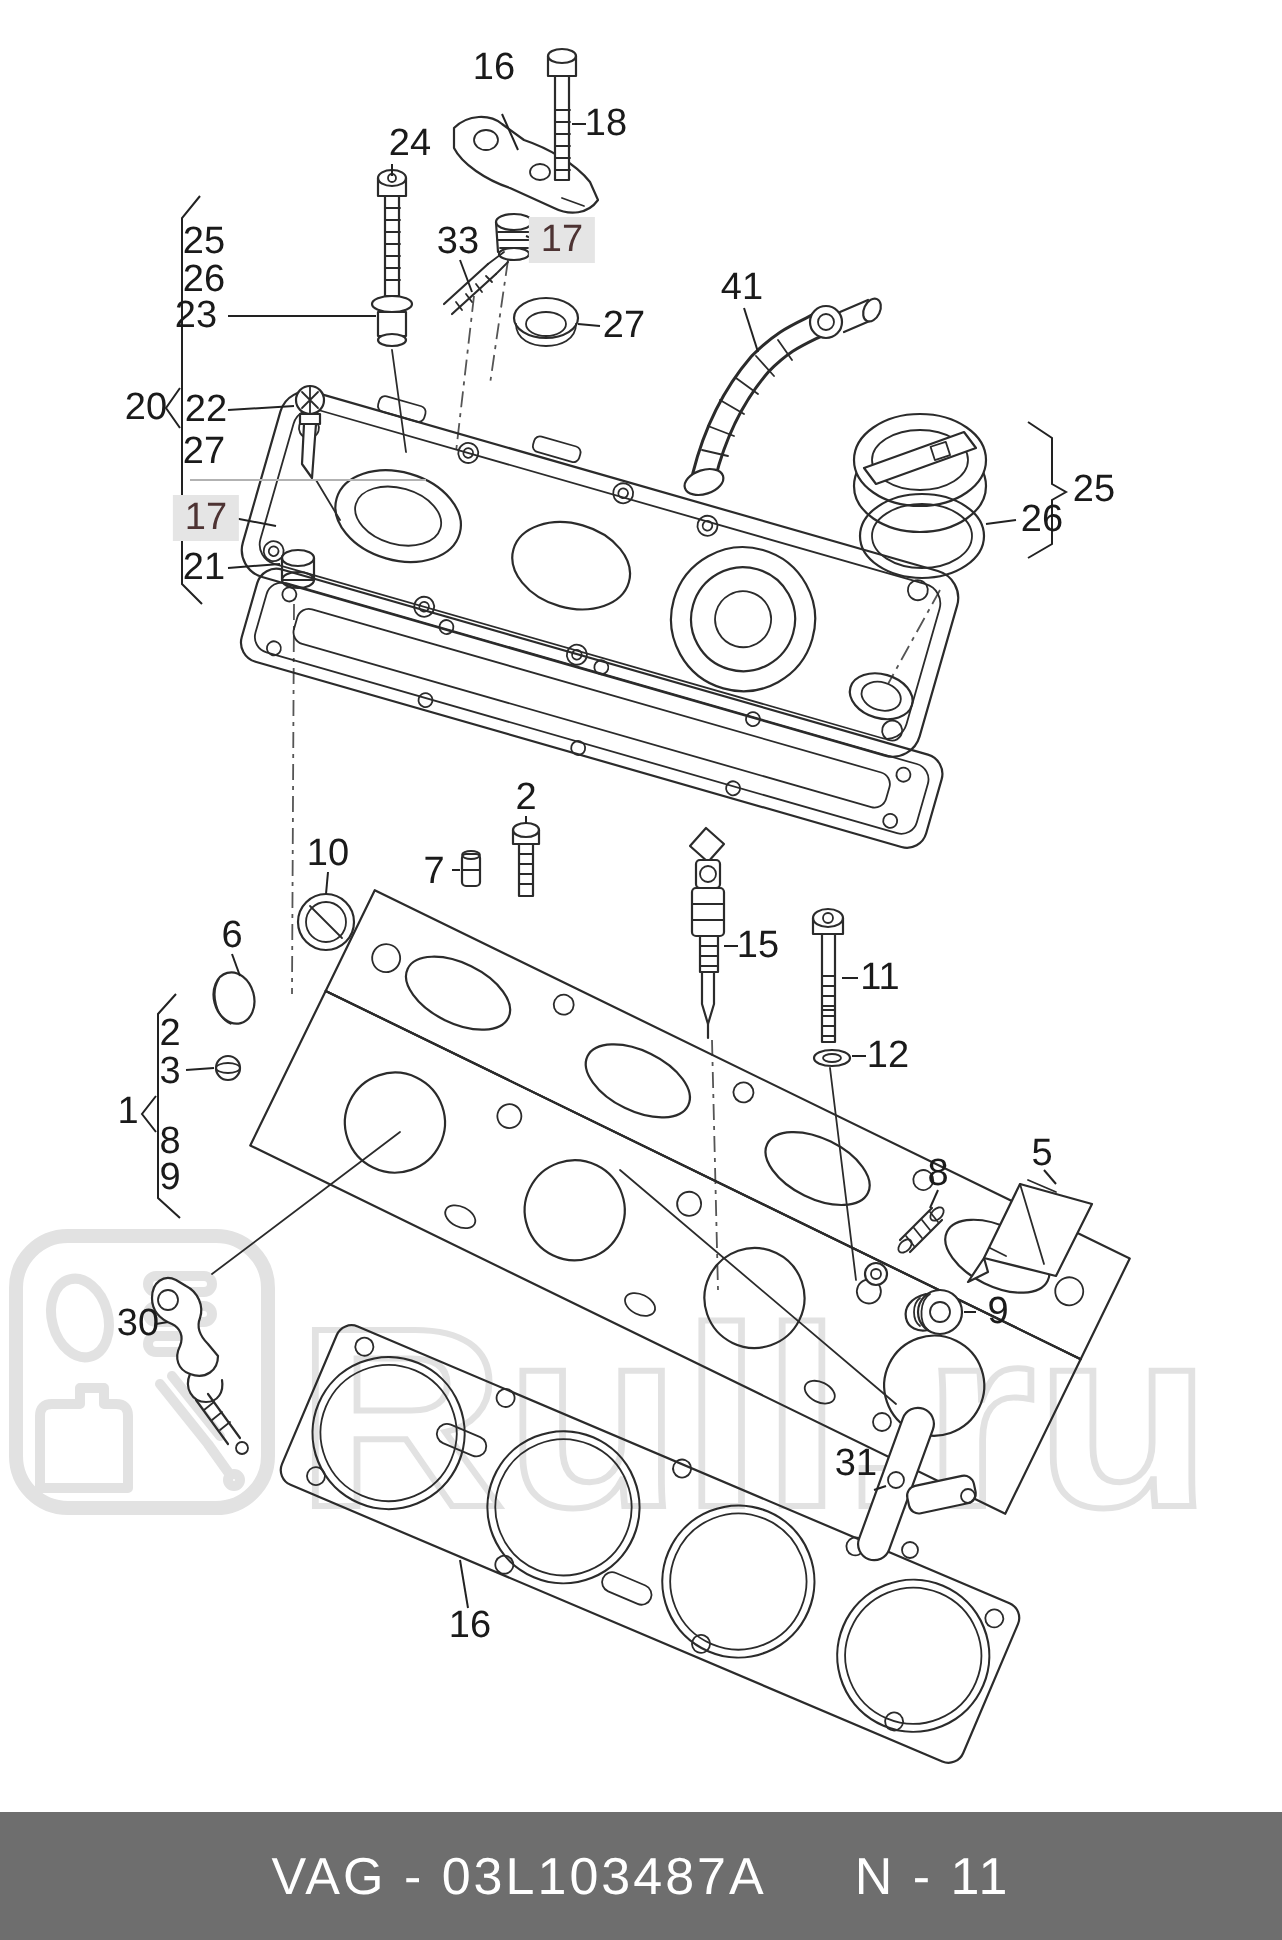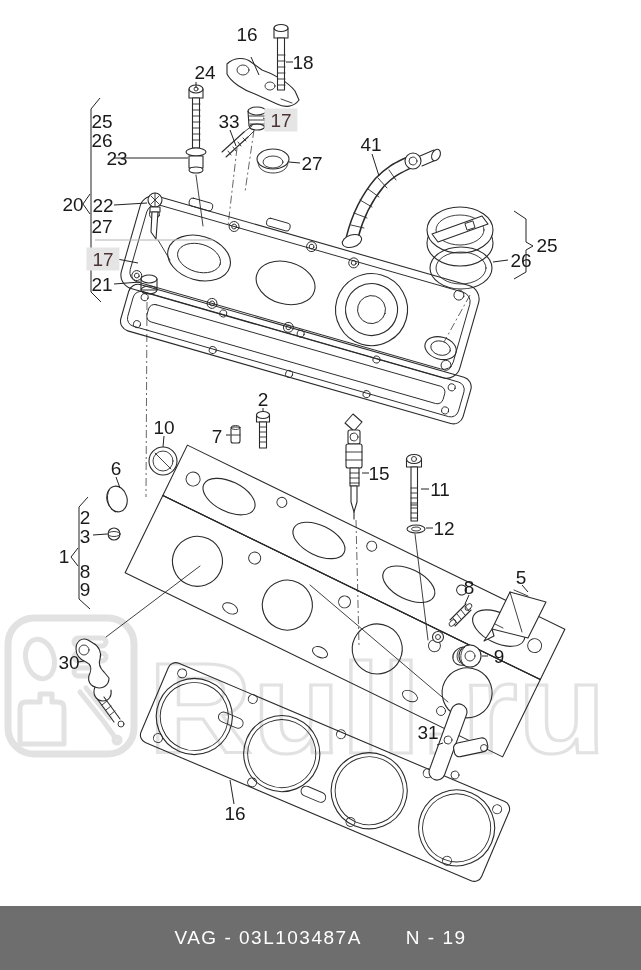--- a/index.html
+++ b/index.html
@@ -18,21 +18,21 @@
   .wmb{stroke:#e2e2e2;fill:none;stroke-width:7;}
   .wmtext{font-family:"Liberation Sans",sans-serif;font-weight:bold;
           fill:none;stroke:#e2e2e2;stroke-width:3;}
   
   .lbl{position:absolute;transform:translate(-50%,-50%);font-size:19px;line-height:1;
        color:#1a1a1a;white-space:nowrap;}
   .lbl.hl{background:#e5e5e5;color:#4d3333;padding:2px 6px;}
   
   .footer{position:absolute;left:0;bottom:0;width:641px;height:64px;background:#6e6e6e;
           display:flex;align-items:center;justify-content:center;gap:44px;
-          color:#ffffff;font-size:19px;letter-spacing:1.5px;}
+          color:#ffffff;font-size:26px;letter-spacing:1.5px;}
 </style>
 </head>
 <body>
 
 <div class="screen">
   <div class="stage">
 
     <svg width="641" height="906" viewBox="0 0 641 906">
 
       <g>
@@ -379,21 +379,21 @@
     <span class="lbl" style="left:247px;top:34px">16</span>
     <span class="lbl" style="left:303px;top:62px">18</span>
     <span class="lbl" style="left:205px;top:72px">24</span>
     <span class="lbl" style="left:229px;top:121px">33</span>
     <span class="lbl hl" style="left:281px;top:120px">17</span>
     <span class="lbl" style="left:312px;top:163px">27</span>
     <span class="lbl" style="left:371px;top:144px">41</span>
 
     <span class="lbl" style="left:102px;top:121px">25</span>
     <span class="lbl" style="left:102px;top:140px">26</span>
-    <span class="lbl" style="left:117px;top:158px">23</span>
+    <span class="lbl" style="left:98px;top:158px">23</span>
     <span class="lbl" style="left:73px;top:204px">20</span>
     <span class="lbl" style="left:103px;top:205px">22</span>
     <span class="lbl" style="left:102px;top:226px">27</span>
     <span class="lbl hl" style="left:103px;top:259px">17</span>
     <span class="lbl" style="left:102px;top:284px">21</span>
 
     <span class="lbl" style="left:547px;top:245px">25</span>
     <span class="lbl" style="left:521px;top:260px">26</span>
 
     <span class="lbl" style="left:164px;top:427px">10</span>
@@ -413,15 +413,15 @@
     <span class="lbl" style="left:69px;top:662px">30</span>
     <span class="lbl" style="left:469px;top:587px">8</span>
     <span class="lbl" style="left:521px;top:577px">5</span>
     <span class="lbl" style="left:499px;top:656px">9</span>
     <span class="lbl" style="left:428px;top:732px">31</span>
     <span class="lbl" style="left:235px;top:813px">16</span>
   </div>
 
   <div class="footer">
     <span>VAG - 03L103487A</span>
-    <span>N - 19</span>
+    <span>N - 11</span>
   </div>
 </div>
 
 </body></html>

